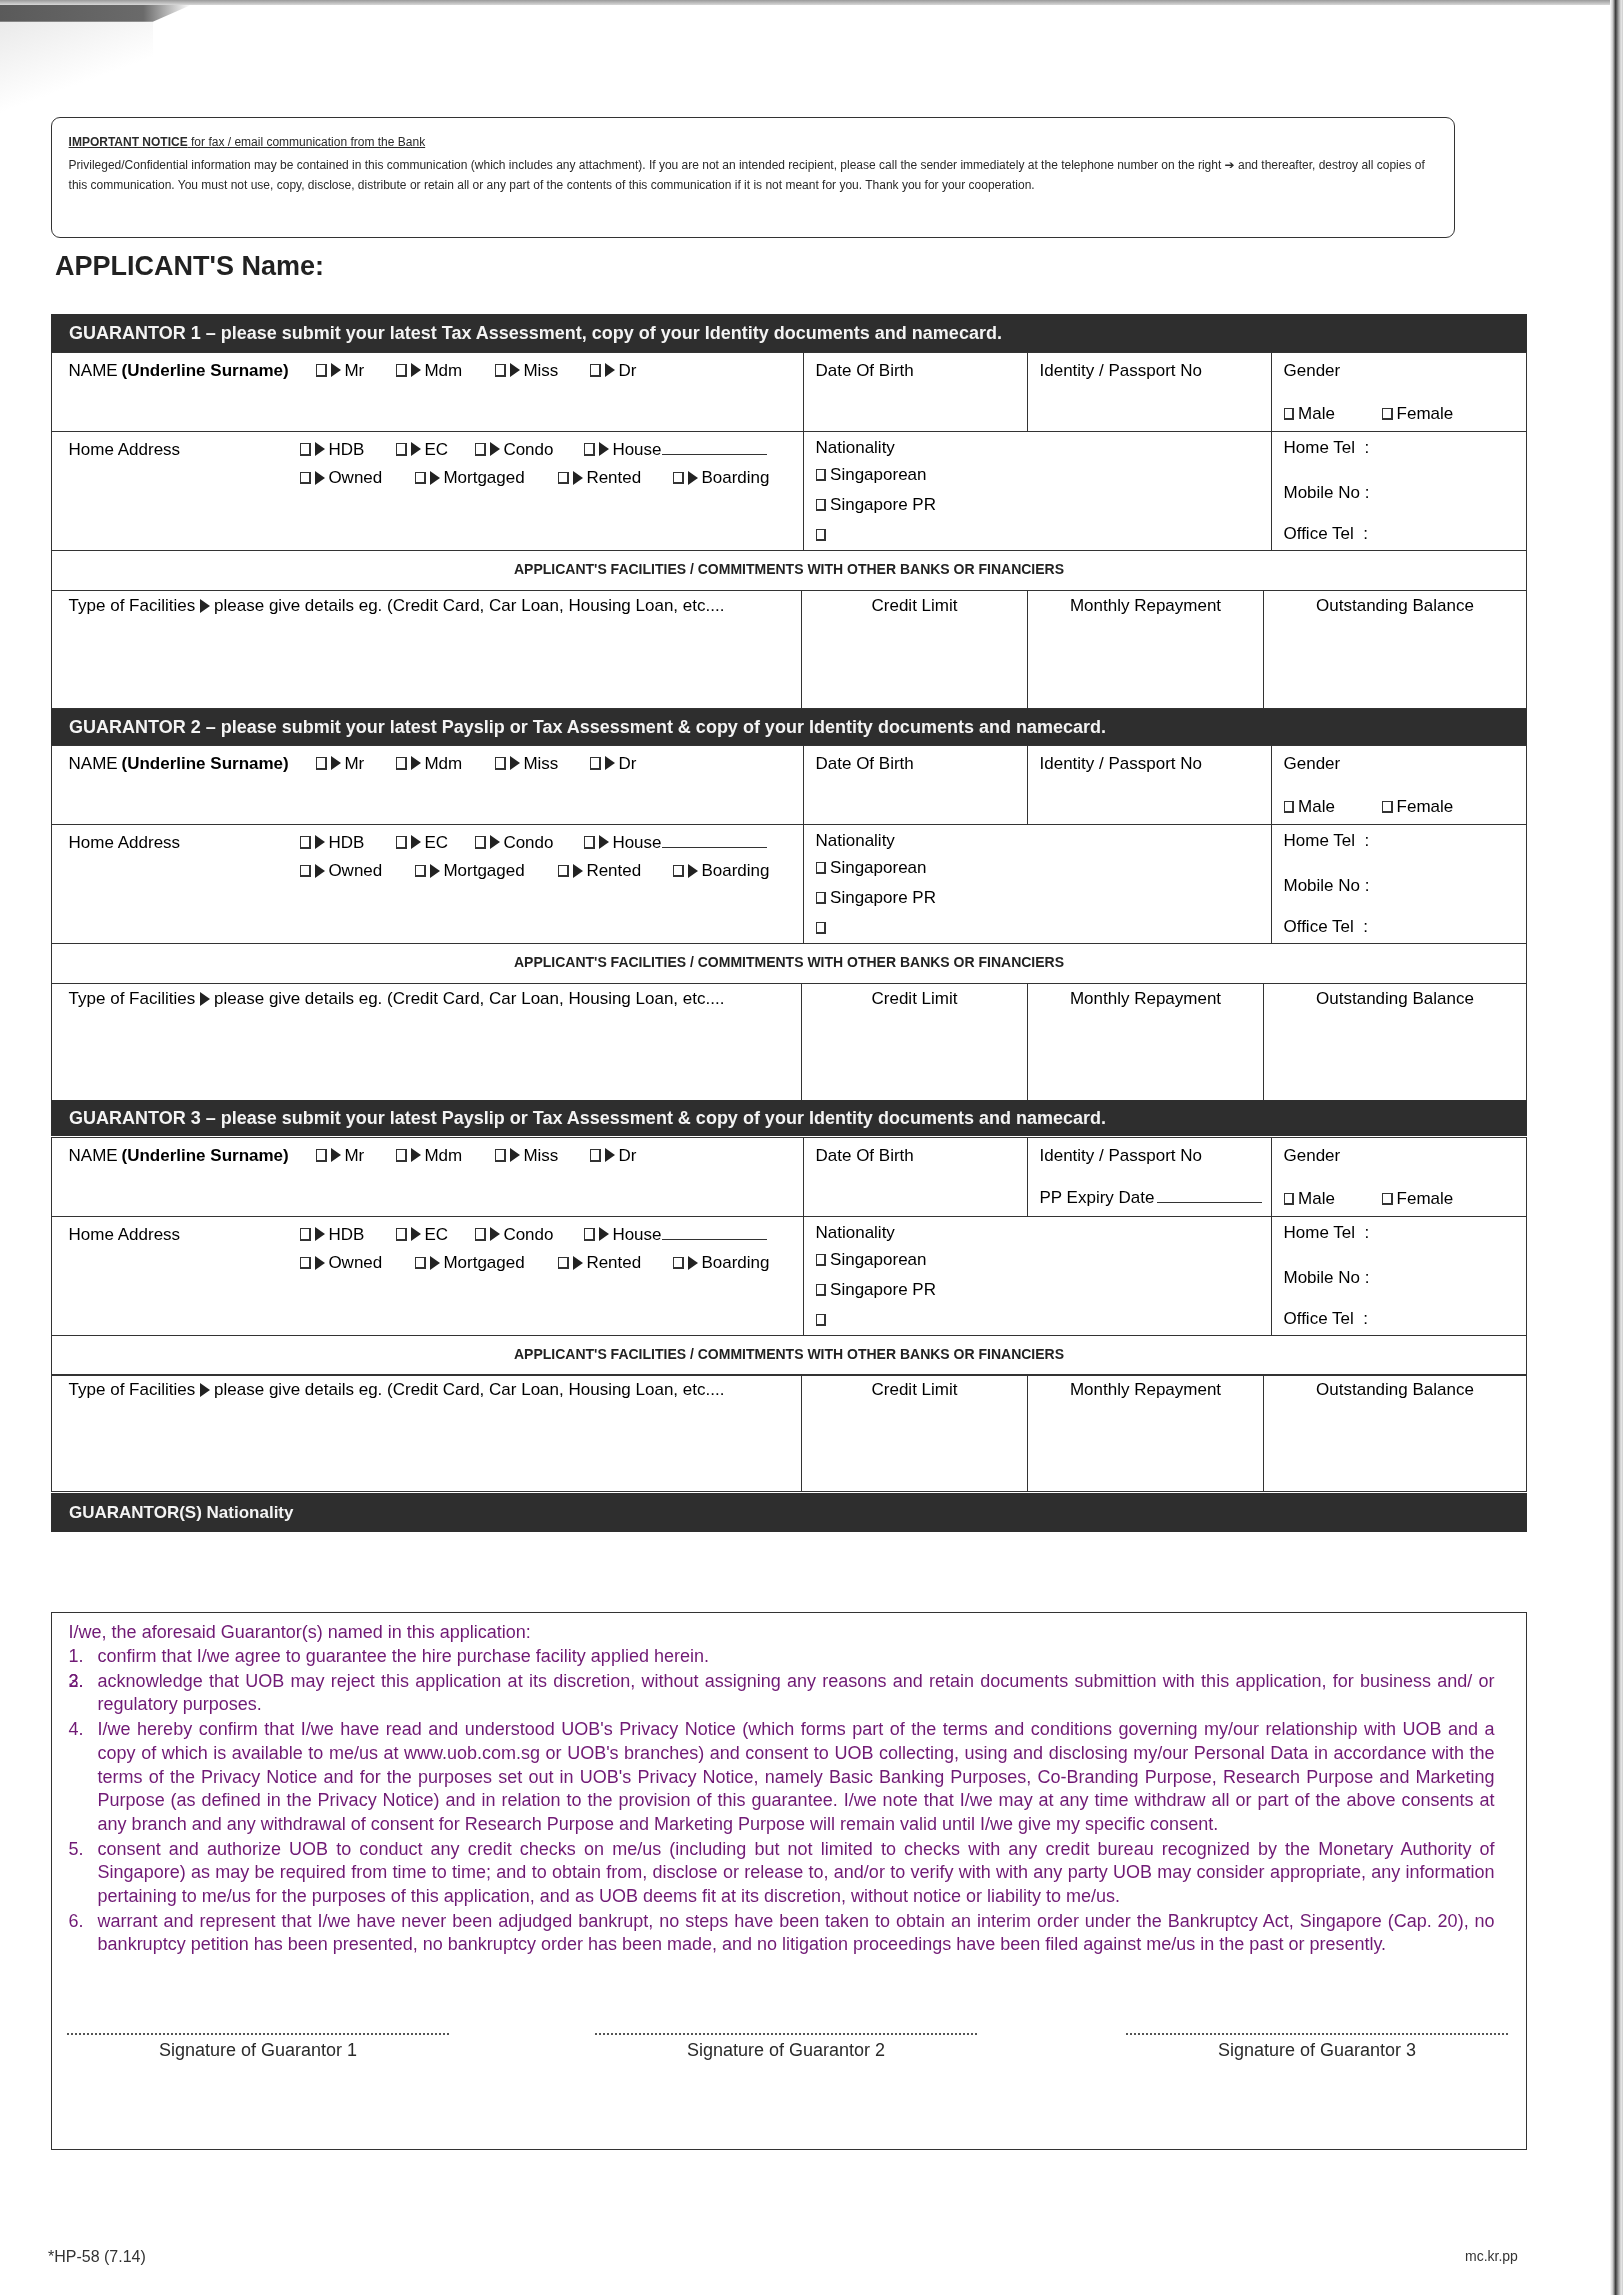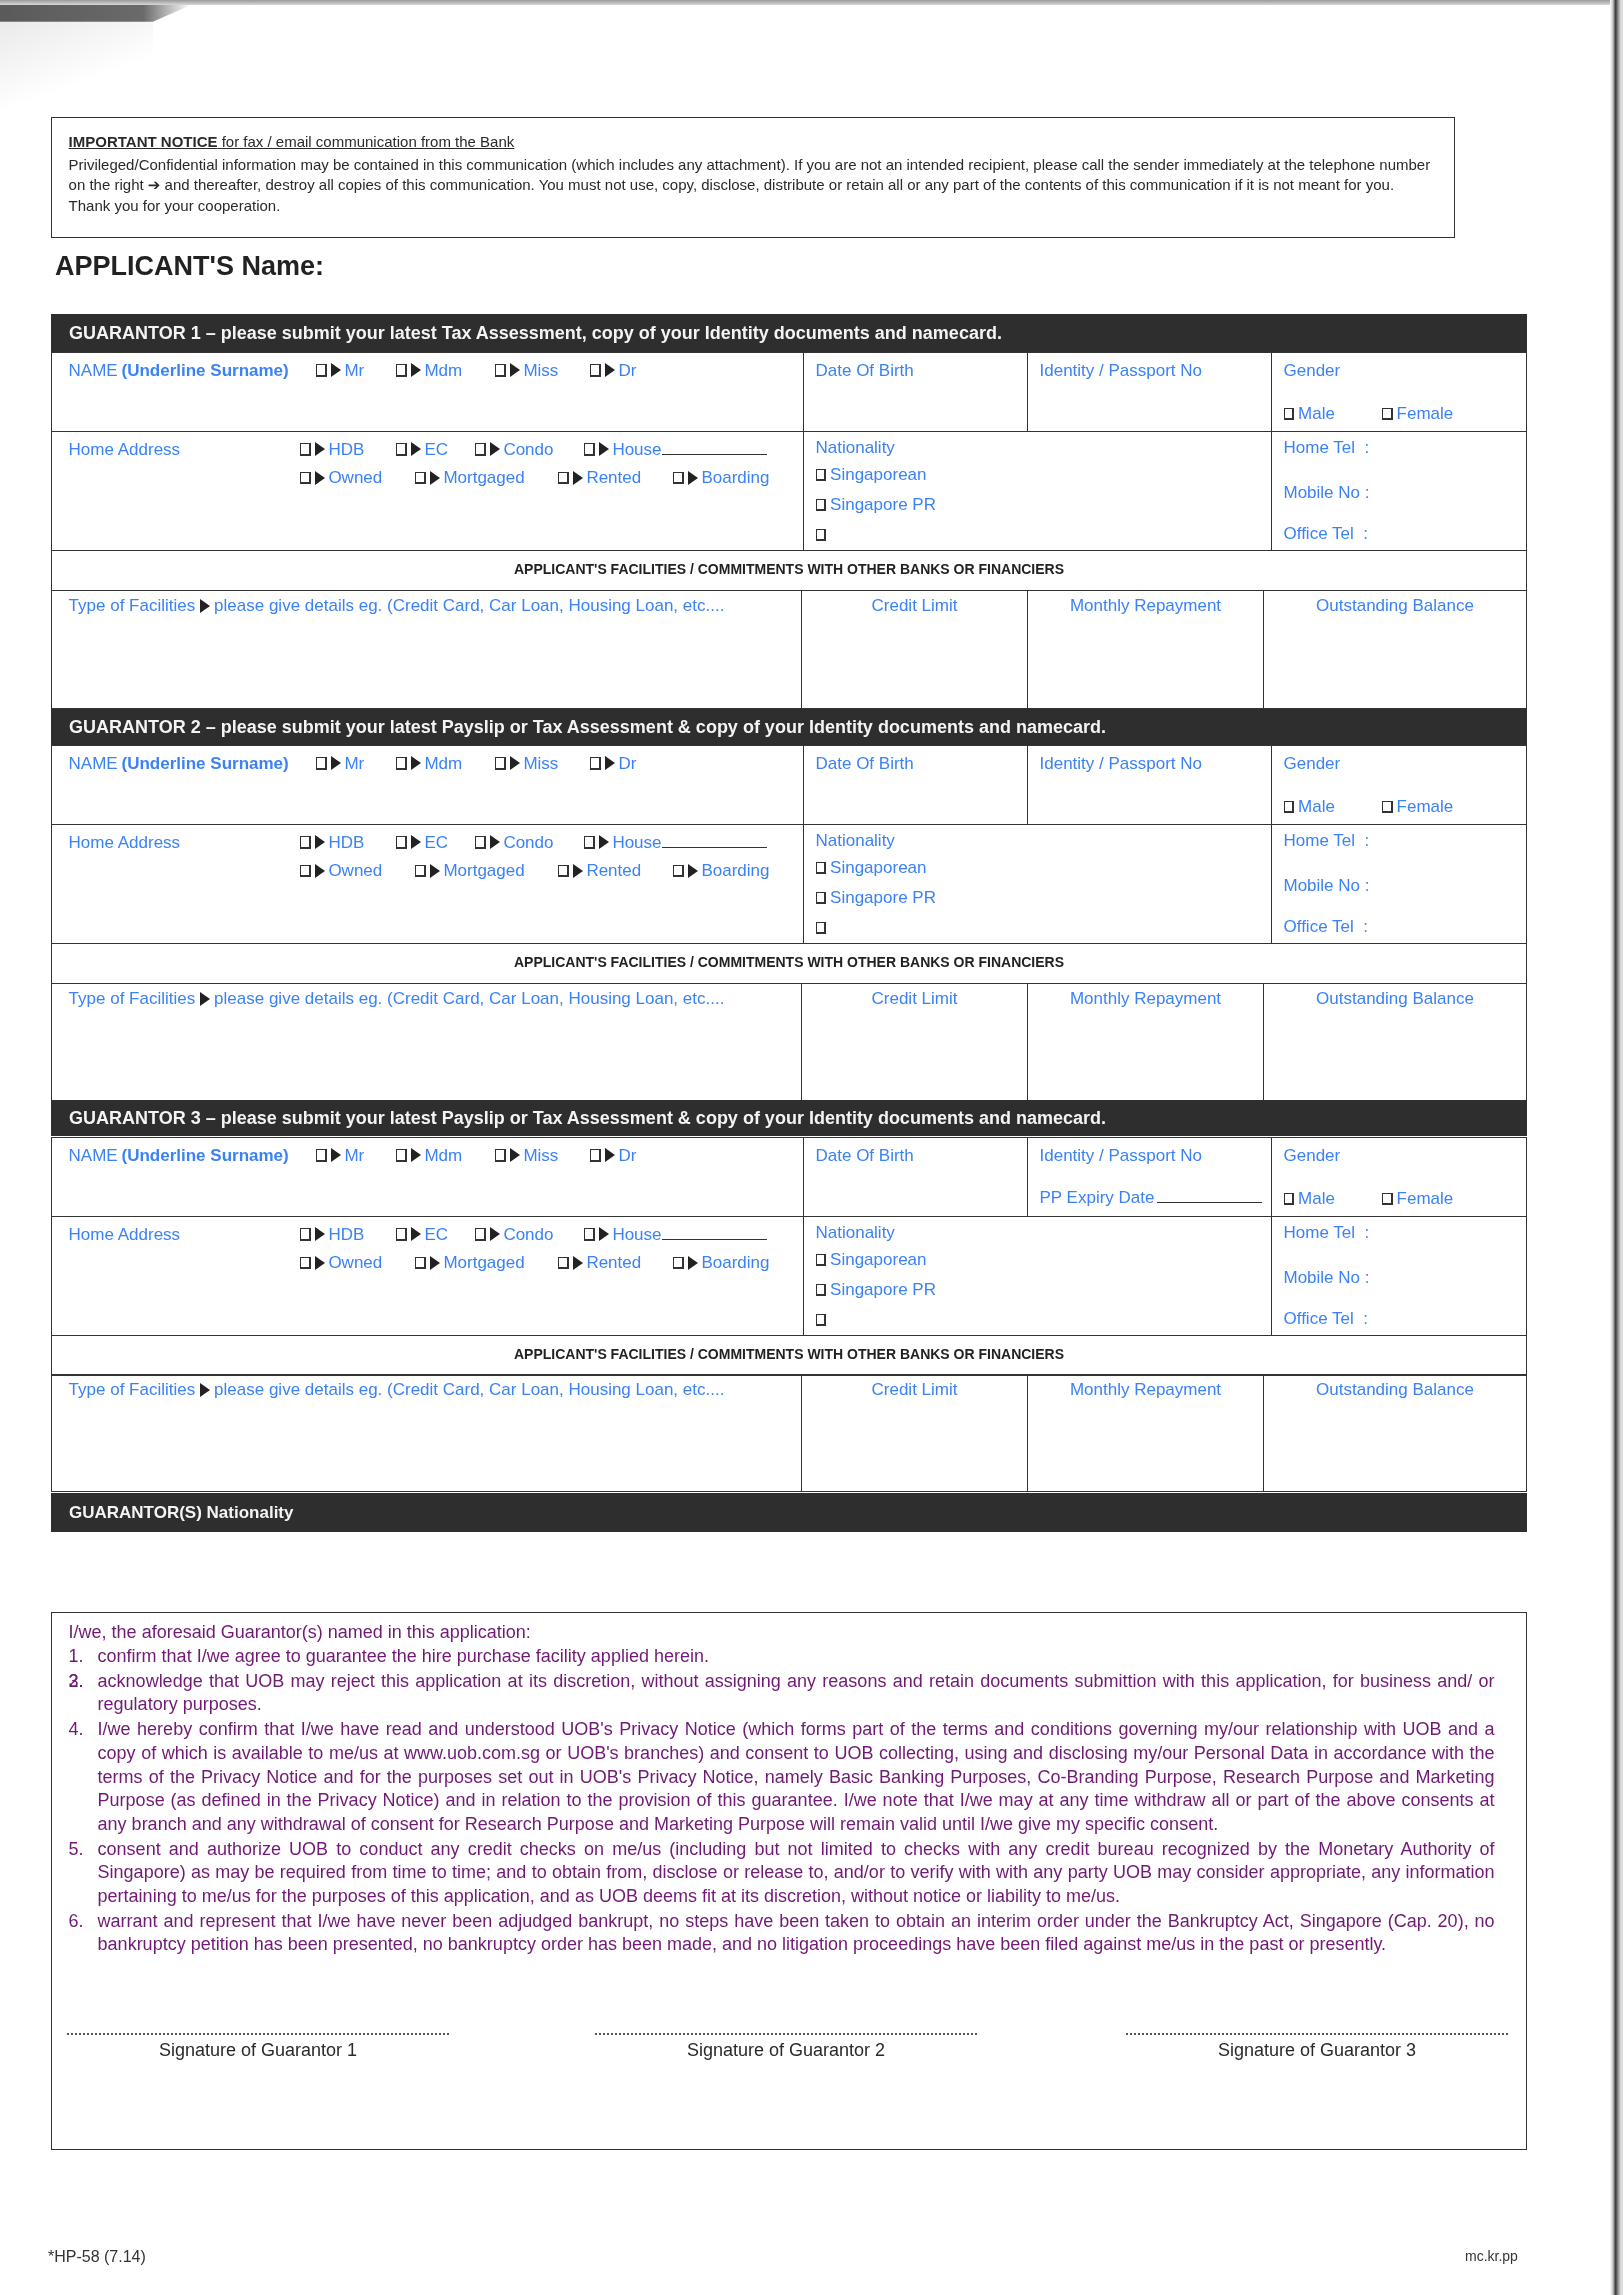--- a/index.html
+++ b/index.html
@@ -13,32 +13,32 @@
   .scan-top { left:0; top:0; width:1624px; height:5.1px; background:linear-gradient(#9a9a9a,#d8d8d8); }
   .scan-tl { left:0; top:5.1px; width:191px; height:16.6px;
     background:linear-gradient(90deg,#5a5a5a 0%,#6a6a6a 75%,rgba(255,255,255,0) 100%);
     clip-path:polygon(0 0,100% 0,80% 100%,0 100%); }
   .scan-tl-shade { left:0; top:21.6px; width:153px; height:96px;
     background:linear-gradient(160deg,rgba(220,220,220,0.6),rgba(255,255,255,0) 60%); }
   .scan-right { left:1610px; top:0; width:14px; height:2295px;
     background:linear-gradient(90deg,#ffffff 0%,#c8c8c8 20%,#3a3a3a 40%,#9a9a9a 60%,#e6e6e6 80%,#bdbdbd 100%); }
 
   .box { border:1.9px solid #333; box-sizing:border-box; }
-  .notice { left:51px; top:117px; width:1404px; height:121px; padding:14px 16.6px; font-size:15px; line-height:20.4px; }
+  .notice { left:51px; top:117px; width:1404px; height:121px; padding:14px 16.6px; font-size:12px; line-height:20.4px;border-radius:9px; }
   .notice .title { text-decoration:underline; margin-bottom:2.5px; }
   .notice .title b { font-weight:bold; }
 
   .applicant { left:55px; top:251px; font-size:27px; font-weight:bold; color:#222; }
 
   .section-bar {
     position:absolute; left:51px; width:1476px; background:#2e2e2e; color:#f4f4f4;
     font-size:18px; font-weight:bold; box-sizing:border-box; padding-left:18px;
     display:flex; align-items:center;
   }
-  .cell { position:absolute; box-sizing:border-box; border:1.3px solid #333; font-size:17px; color:#3b82f6; }
+  .cell { position:absolute; box-sizing:border-box; border:1.3px solid #333; font-size:17px; color:#000000; }
   .lbl { position:absolute; white-space:nowrap; }
   .cb { display:inline-block; width:10.8px; height:12.7px; border:1.3px solid #333; border-right-width:2.5px; border-bottom-width:2.5px; box-sizing:border-box; vertical-align:-1.3px; margin-right:3.8px; }
   .tri { display:inline-block; width:0; height:0; border-top:7px solid transparent; border-bottom:7px solid transparent; border-left:10.2px solid #222; vertical-align:-1.9px; margin-right:3.8px; }
   .opt { position:absolute; white-space:nowrap; font-size:17px; }
   .fac-title { font-weight:bold; font-size:14px; text-align:center; color:#222; }
   .decl { left:51px; top:1612px; width:1476px; height:538px; font-size:18px; line-height:23.6px; color:#701a75; }
   .decl .intro { position:absolute; left:16.6px; top:7.6px; }
   .decl ol { position:absolute; left:16.6px; top:32px; margin:0; padding:0; list-style:none; width:1426px; }
   .decl li { position:relative; padding-left:29px; margin-bottom:1.3px; text-align:justify; }
   .decl li .num { position:absolute; left:0; top:0; }

